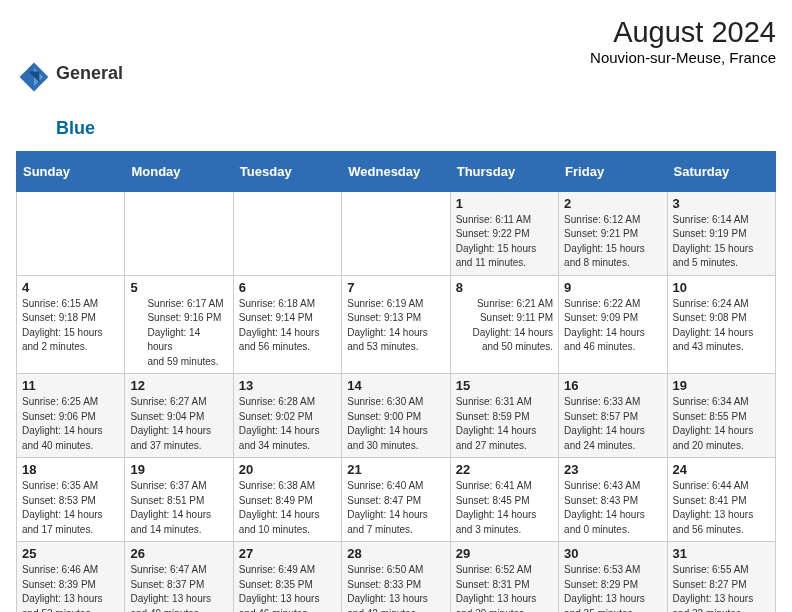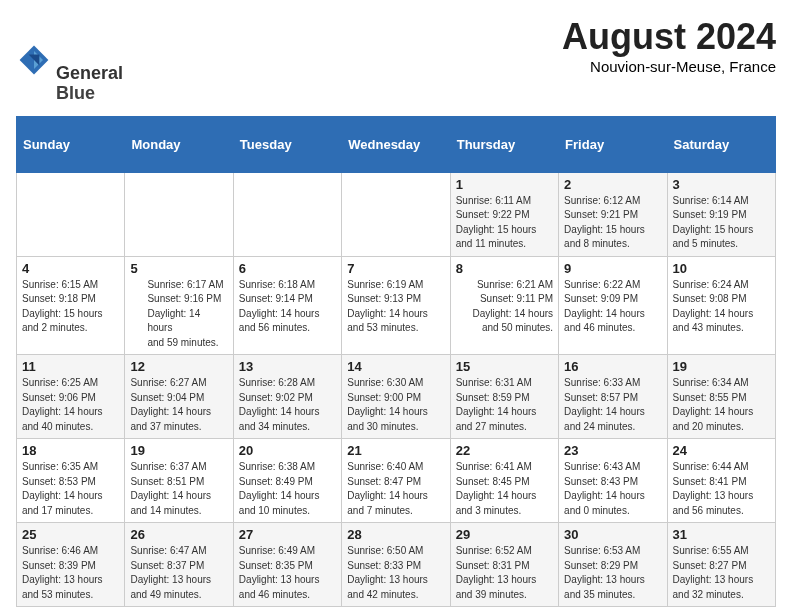--- a/index.html
+++ b/index.html
@@ -28,48 +28,49 @@
     }
     .logo-general {
       font-size: 18px;
       font-weight: bold;
       color: #333;
       margin-top: 48px;
     }
     .logo-blue {
       font-size: 18px;
       font-weight: bold;
-      color: #404040;
+      color: #0369a1;
+      margin-top: 35px;
     }
     .logo-icon {
       width: 36px;
       height: 36px;
     }
     .title-block {
       text-align: right;
     }
     .month-year {
-      font-size: 36px;
-      font-weight: bold;
+      font-size: 29px;
+      font-weight: normal;
       color: #222;
     }
     .location {
       font-size: 15px;
       color: #000000;
     }
     table {
       width: 100%;
       border-collapse: collapse;
       table-layout: fixed;
     }
     thead th {
       background-color: #2e6db4;
       color: #fff;
       text-align: left;
-      padding: 20px 6px;
+      padding: 12px 6px;
       font-size: 13px;
       font-weight: bold;
       border: 1px solid #2e6db4;
     }
     tbody td {
       border: 1px solid #ccc;
       vertical-align: top;
       padding: 4px 5px;
       font-size: 10.5px;
       color: #222;

